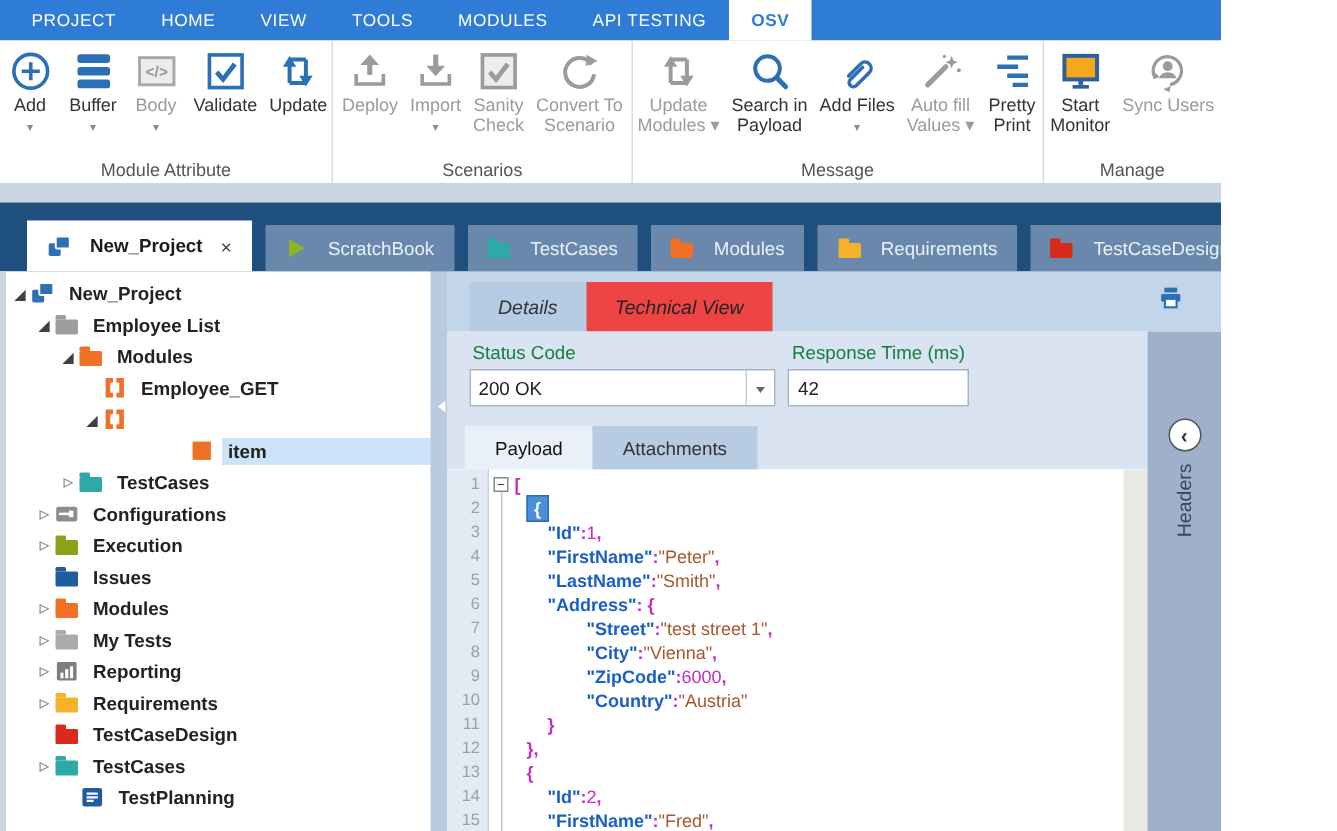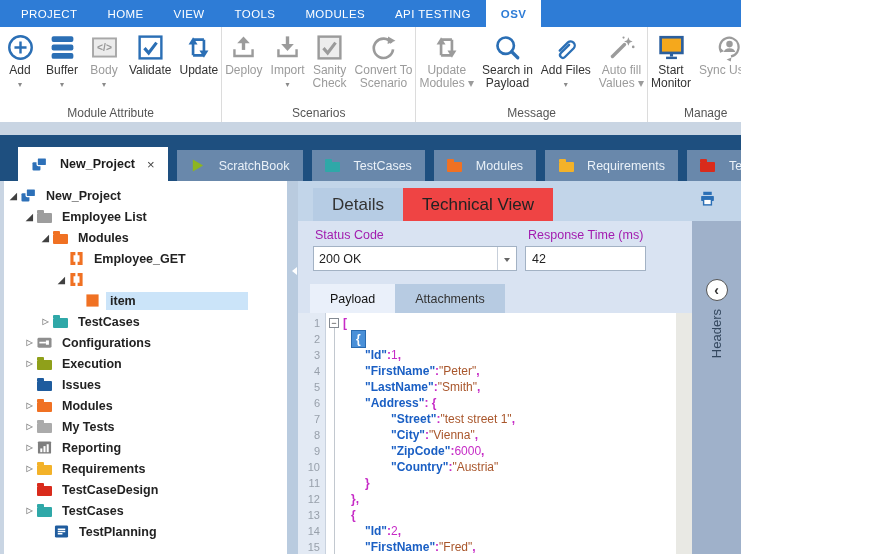--- a/index.html
+++ b/index.html
@@ -1,16 +1,16 @@
 <!DOCTYPE html>
 <html><head>
 <meta charset="utf-8">
 <style>
   html,body{margin:0;padding:0;background:#fff;}
-  .app{width:741px;height:554px;position:relative;overflow:hidden;background:#fff;
+  .app{width:814px;height:554px;position:relative;overflow:hidden;background:#fff;
        font-family:"Liberation Sans",sans-serif;cursor:default;}
 
   
   .menubar{height:27px;background:#2E7CD6;display:flex;align-items:stretch;padding-left:6px;}
   .mitem{color:#fff;font-size:11.5px;letter-spacing:.4px;padding:0 15px;display:flex;align-items:center;}
   .mitem.active{background:#fff;color:#2E7CD6;font-weight:bold;}
 
   
   .ribbon{height:95px;display:flex;background:#fff;}
   .rgroup{position:relative;display:flex;flex-direction:column;box-sizing:border-box;
@@ -49,30 +49,30 @@
   .folder::before{content:'';position:absolute;top:-3px;left:0;width:7px;height:3px;
                   border-radius:1px 1px 0 0;background:var(--c);}
   .tlabel{padding:2px 4px;white-space:nowrap;}
   .tlabel.sel{background:#CBE4F9;padding-right:112px;}
 
   .splitter{width:11px;background:#B9CBDF;position:relative;flex:none;}
   .sp-arrow{position:absolute;top:86px;left:1px;width:0;height:0;border:4px solid transparent;border-right:5px solid #fff;}
 
   .rpanel{flex:1;display:flex;flex-direction:column;min-width:0;}
   .rp-tabs{height:40px;background:#C2D5E9;display:flex;align-items:flex-end;padding-left:15px;position:relative;flex:none;}
-  .vtab{height:33px;display:flex;align-items:center;padding:0 19px;font-size:17px;color:#333;background:#B6CCE4;}
+  .vtab{height:33px;display:flex;align-items:center;padding:0 19px;font-size:13px;color:#333;background:#B6CCE4;font-style:italic;}
   .vtab.active{background:#ef4444;color:#222;}
   .printer{position:absolute;right:25px;top:9px;width:17px;height:17px;}
   .printer svg{width:17px;height:17px;}
 
   .rp-body{flex:1;display:flex;min-height:0;}
   .rp-main{flex:1;display:flex;flex-direction:column;min-width:0;}
 
   .statusbar{height:92px;background:#D9E3F2;position:relative;flex:none;}
-  .fld-label{position:absolute;top:7px;font-size:12.5px;color:#a21caf;}
+  .fld-label{position:absolute;top:7px;font-size:12.5px;color:#15803d;}
   .l1{left:17px}.l2{left:230px}
   .dropdown{position:absolute;left:15px;top:25px;width:204px;height:25px;background:#fff;
             border:1px solid #A3B2C4;display:flex;align-items:center;font-size:12.5px;color:#222;
             padding-left:5px;box-sizing:border-box;}
   .dd-btn{position:absolute;right:0;top:0;bottom:0;width:18px;border-left:1px solid #C7CFDA;
           display:flex;align-items:center;justify-content:center;}
   .dd-car{width:0;height:0;border:3.5px solid transparent;border-top:4.5px solid #666;margin-top:5px;}
   .tinput{position:absolute;left:227px;top:25px;width:121px;height:25px;border:1px solid #A3B2C4;
           font:12.5px "Liberation Sans",sans-serif;padding:0 6px;box-sizing:border-box;color:#222;background:#fff;}
   .ptabs{position:absolute;left:12px;bottom:0;display:flex;}
@@ -281,20 +281,31 @@
                 <path d="M17.7 3.5 l1 2.5 2.5 1 -2.5 1 -1 2.5 -1-2.5 -2.5-1 2.5-1z" fill="#9B9B9B"></path>
                 <circle cx="21.7" cy="11.5" r="1.1" fill="#9B9B9B"></circle>
                 <circle cx="13.7" cy="3.8" r="0.9" fill="#9B9B9B"></circle>
               </svg>
             </div>
             <div class="rlabel">
               <span>Auto fill</span>
               <span>Values ▾</span>
             </div>
           </div>
+          <div class="ritem">
+            <div class="ricon">
+              <svg viewBox="0 0 24 24" xmlns="http://www.w3.org/2000/svg">
+                <path d="M9.5 4.5 H21 M4 9.5 H15.5 M9.5 14.5 H21 M12.5 19.5 H21" stroke="#2B6FB5" stroke-width="2.4"></path>
+              </svg>
+            </div>
+            <div class="rlabel">
+              <span>Pretty</span>
+              <span>Print</span>
+            </div>
+          </div>
         </div>
         <span class="rgrouplabel">Message</span>
       </div>
       <div class="rgroup g3">
         <div class="ritems">
           <div class="ritem">
             <div class="ricon">
               <svg viewBox="0 0 24 24" xmlns="http://www.w3.org/2000/svg">
                 <rect x="3" y="3.5" width="18" height="13" fill="#F5A81C" stroke="#2B5F9E" stroke-width="2.2"></rect>
                 <rect x="10.7" y="16.5" width="2.6" height="3" fill="#2B5F9E"></rect>
@@ -414,21 +425,21 @@
         </div>
         <div class="trow" style="padding-left: 51px;">
           <span class="exp expanded">◢</span>
           <span class="ticon">
             <svg viewBox="0 0 16 16" xmlns="http://www.w3.org/2000/svg">
               <path d="M6.8 1 H1.5 V15 H6.8 V11.5 H4.8 V4.5 H6.8z" fill="#F07123"></path>
               <path d="M9.2 1 H14.5 V15 H9.2 V11.5 H11.2 V4.5 H9.2z" fill="#F07123"></path>
             </svg>
           </span>
         </div>
-        <div class="trow" style="padding-left: 67px;">
+        <div class="trow" style="padding-left: 67px; margin-left: 42px;">
           <span class="exp"></span>
           <span class="ticon">
             <svg viewBox="0 0 16 16" xmlns="http://www.w3.org/2000/svg">
               <rect x="1.5" y="1.5" width="13" height="13" fill="#F07123"></rect>
             </svg>
           </span>
           <span class="tlabel sel">item</span>
         </div>
         <div class="trow" style="padding-left: 35px;">
           <span class="exp collapsed">▷</span>

